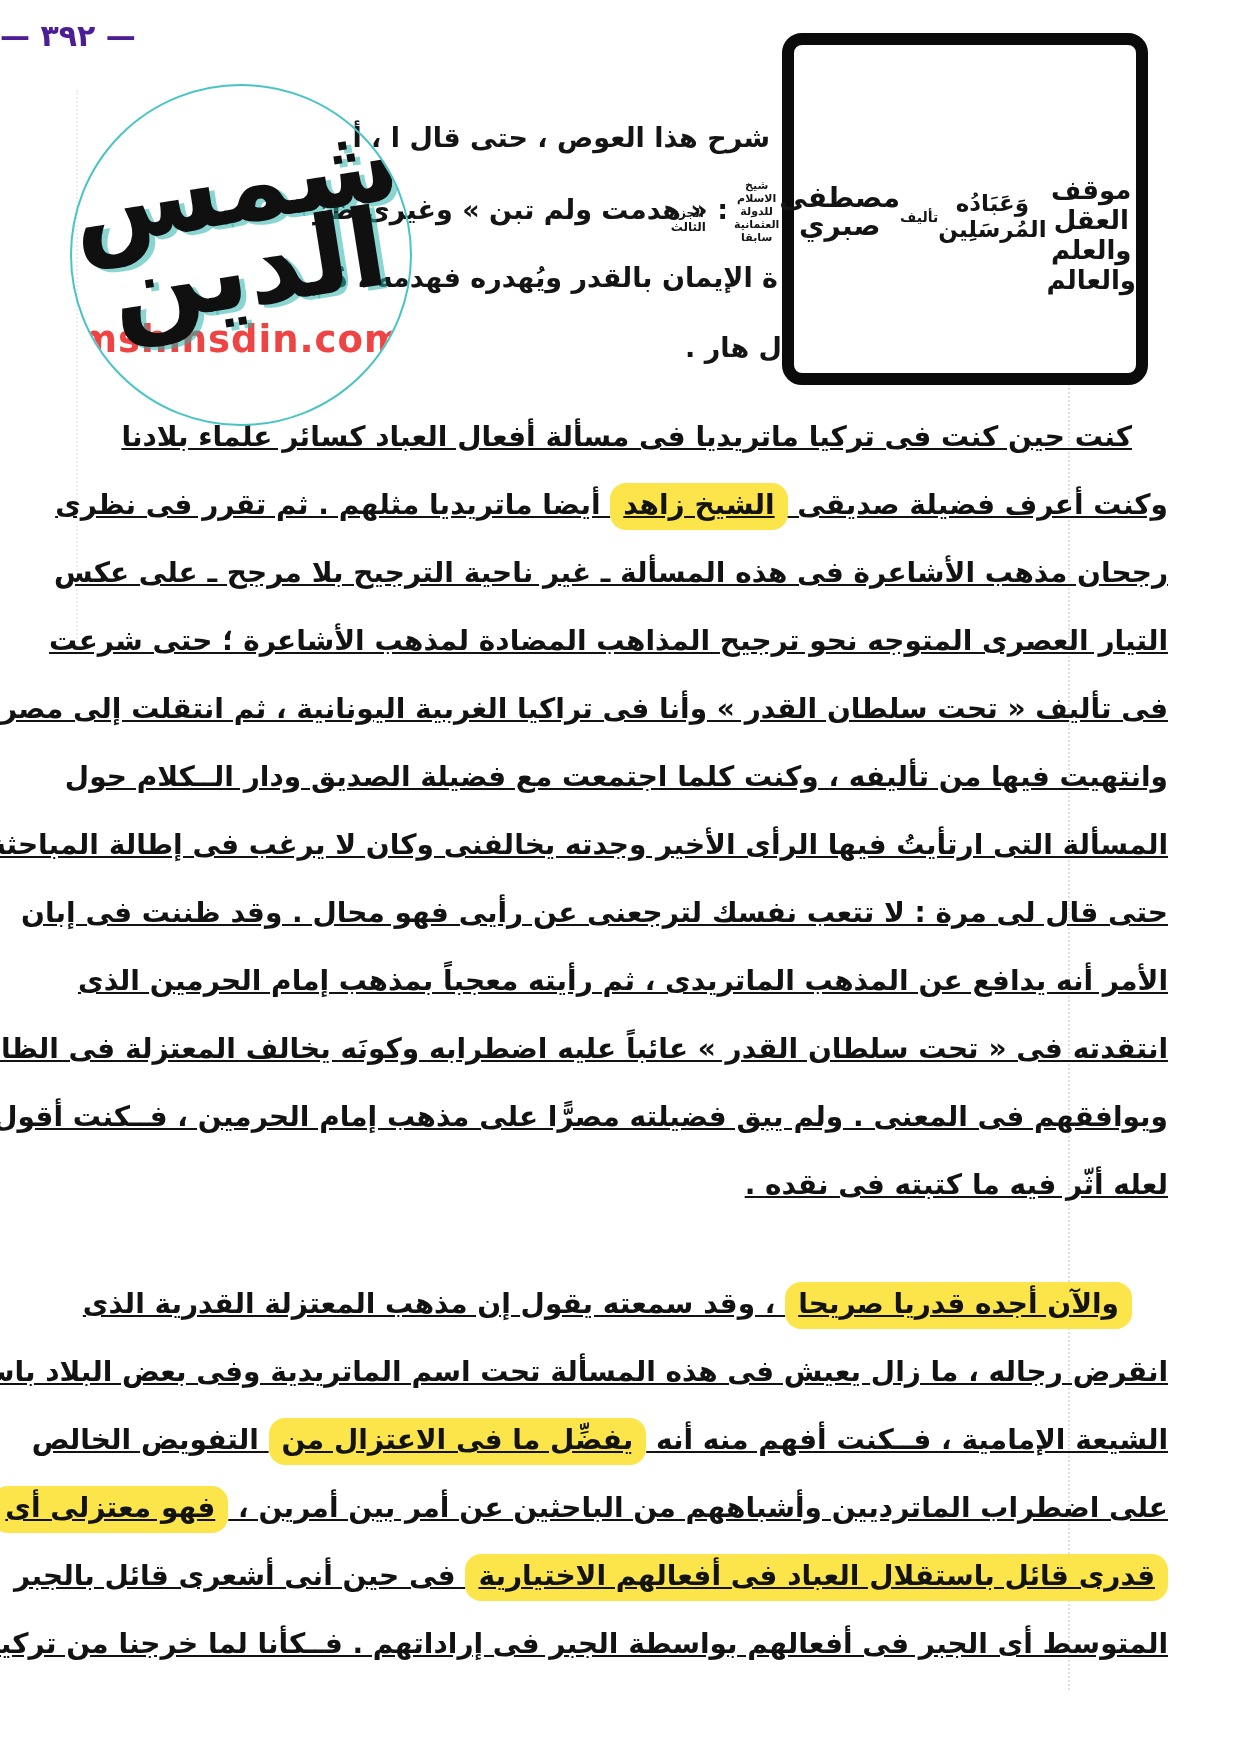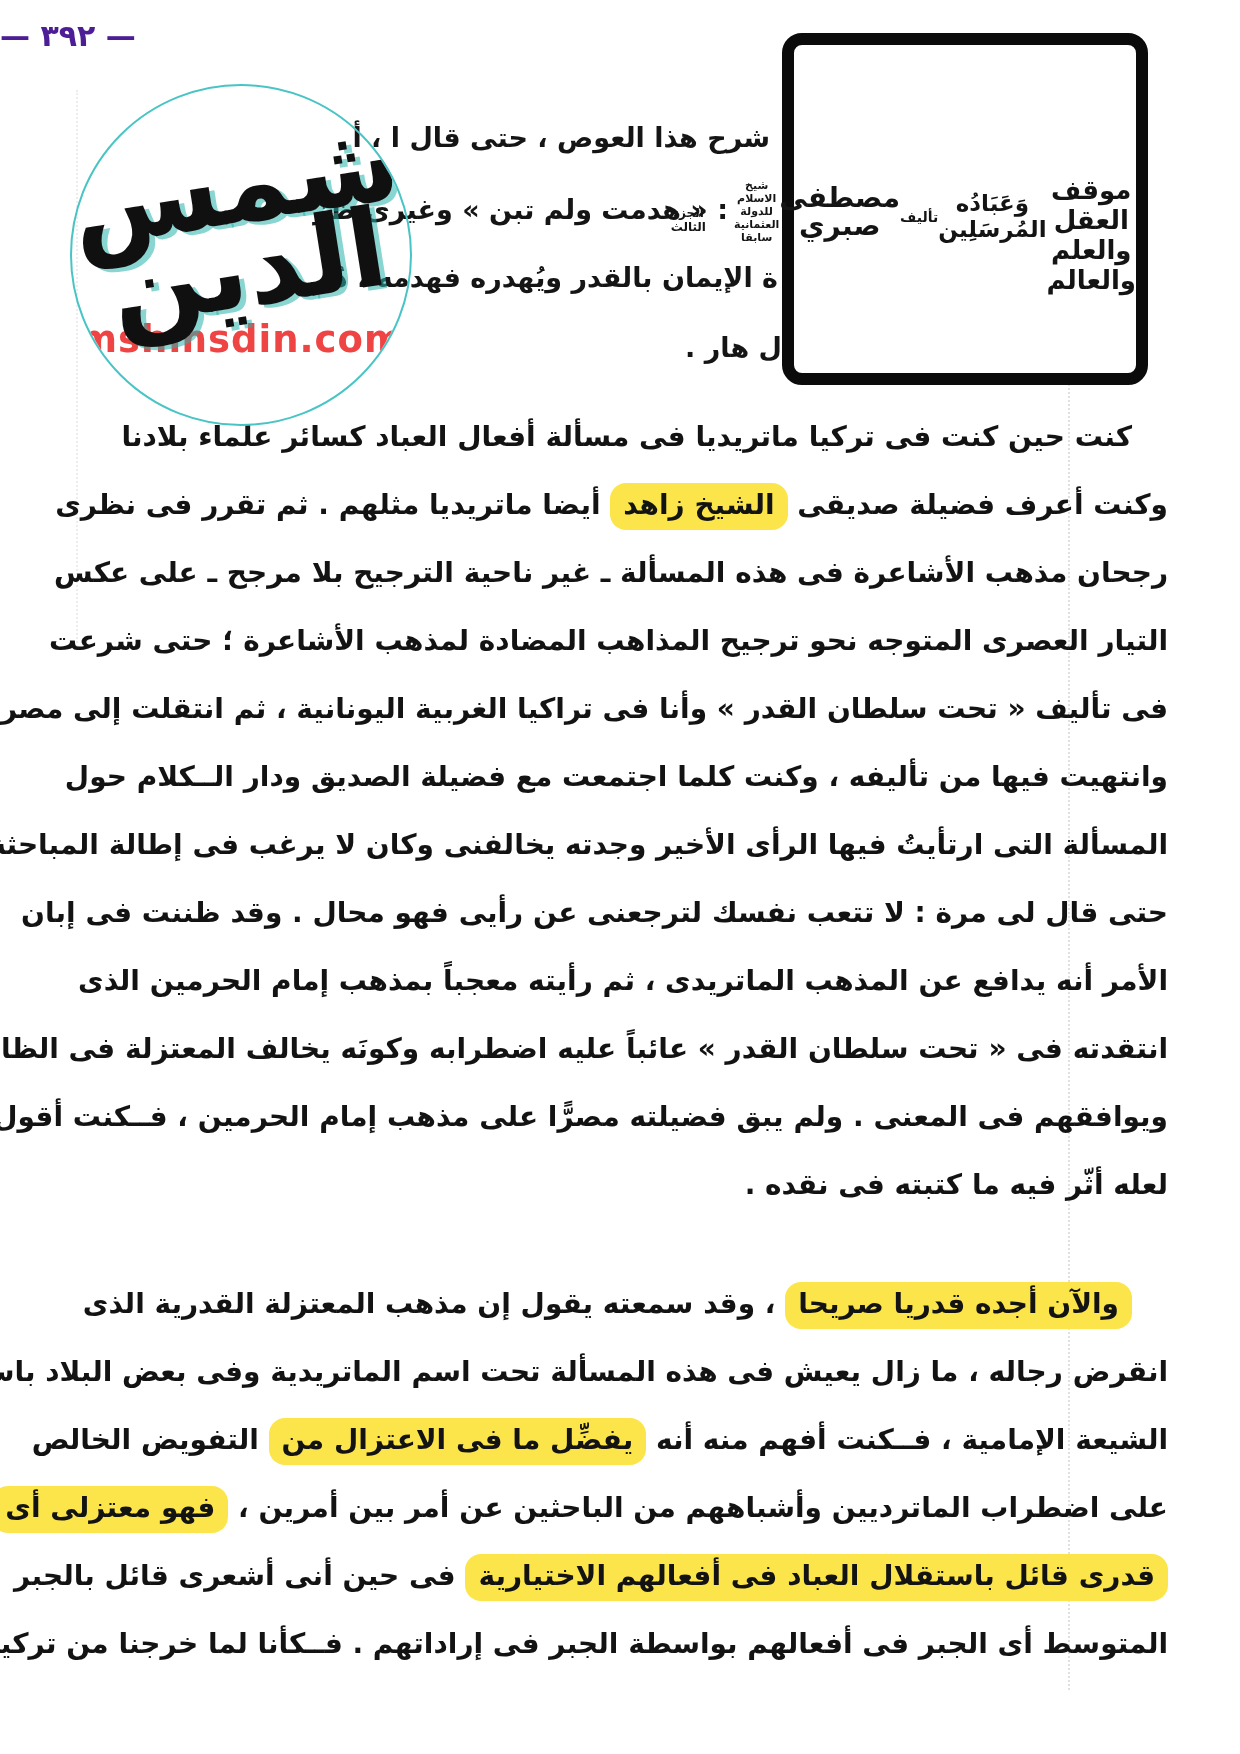--- a/index.html
+++ b/index.html
@@ -75,20 +75,21 @@
   .inset .author-title{margin-top:4px;font-size:11px;font-weight:700;padding-left:28px;}
   .inset .volume{margin-top:22px;font-size:12px;font-weight:700;}
 
   
   .body-text{
     position:absolute;top:403px;left:84px;right:72px;
     direction:rtl;
     font-size:28px;font-weight:700;line-height:68px;
     color:#131313;
     z-index:1;
+    text-decoration:underline;
   }
   .para{margin:0;}
   .para+.para{margin-top:51px;}
   .tline{white-space:nowrap;text-align:right;}
   .tline.first{padding-right:36px;}
   .hl{
     background:var(--hl,#fbe54a);
     border-radius:16px;
     padding:5px 13px 9px;
     box-decoration-break:clone;

